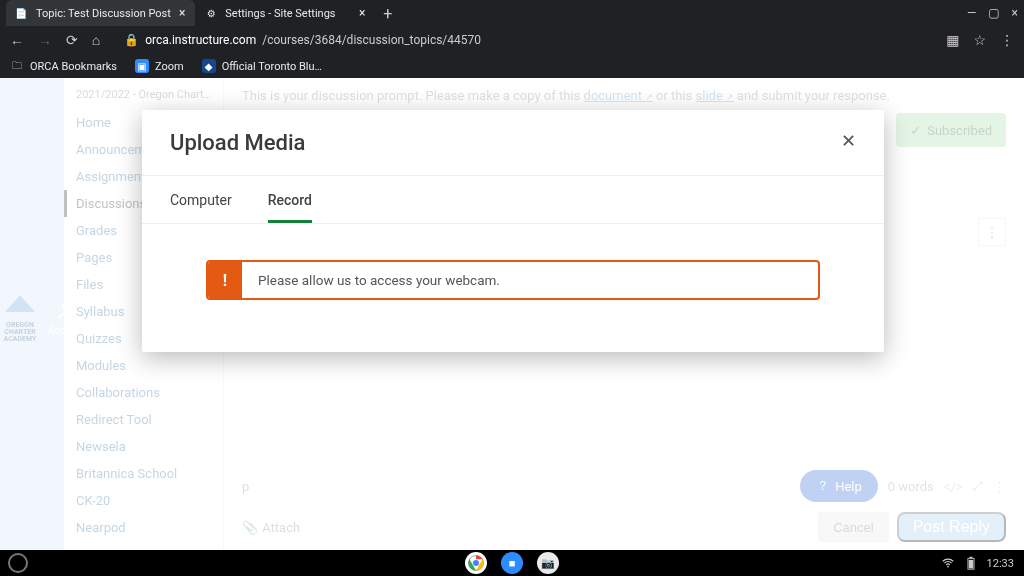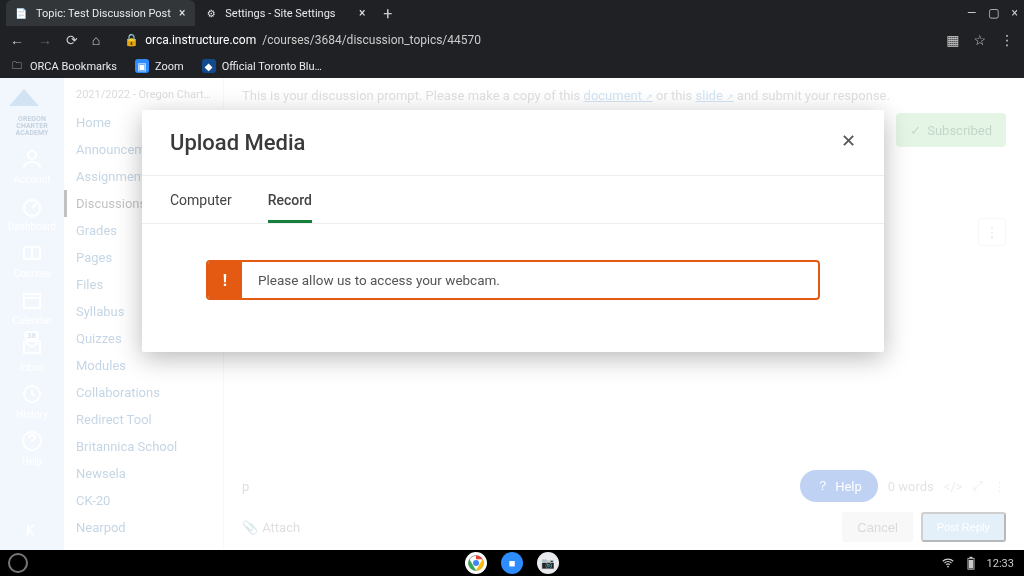--- a/index.html
+++ b/index.html
@@ -18,21 +18,21 @@
   .nav-bar .ico { color:#ccc; font-size:14px; display:flex; align-items:center;}
   .nav-bar .ico.dim { color:#666;}
   .url-bar { flex:1; background:#202124; color:#ccc; font-size:12px; padding:0 10px; height:24px; display:flex; align-items:center; gap:6px;}
   .url-bar .host { color:#ffffff;}
   .bookmarks-bar { display:flex; align-items:center; height:24px; padding:0 10px; gap:18px; font-size:11px; color:#e8eaed; }
   .bookmarks-bar .bm { display:flex; align-items:center; gap:6px; }
   .bookmarks-bar .bm-ico { width:14px; height:14px; border-radius:3px; display:flex; align-items:center; justify-content:center; font-size:10px;}
   
   .app-wrap { display:flex; height:calc(576px - 78px - 26px); position:relative; }
   .scrim { position:absolute; inset:0; background:rgba(255,255,255,0.72); z-index:4; }
-  .left-rail { width:64px; background:#cfe3f7; display:flex; flex-direction:column; align-items:center; padding-top:4px; gap:8px; color:#fff; font-size:10px;}
+  .left-rail { width:64px; background:#cfe3f7; display:flex; flex-direction:row; align-items:center; padding-top:4px; gap:8px; color:#fff; font-size:10px;}
   .left-rail .rail-item{ display:flex; flex-direction:column; align-items:center; gap:2px; color:#fff; }
   .left-rail .rail-ico{ width:30px; height:26px; background:transparent; display:flex; align-items:center;justify-content:center; }
   .left-rail svg{ stroke:#fff; fill:none;}
   .logo-box{ width:56px; height:56px; display:flex; align-items:center; justify-content:center; }
   .logo-text{ font-size:7px; color:#2d5b8a; font-weight:bold; text-align:center; line-height:1;}
   .course-nav { width:160px; background:#fff; border-right:1px solid #e5e5e5; padding:10px 0 10px 0; font-size:13px; color:#2d6aa0;}
   .course-title { font-size:11px; color:#777; padding:0 12px 8px; white-space:nowrap; overflow:hidden; text-overflow:ellipsis;}
   .course-nav .nav-link{ display:block; padding:6px 12px; color:#2d6aa0;}
   .course-nav .nav-link.active{ color:#222; border-left:3px solid #222; padding-left:9px;}
   .main { flex:1; padding:10px 18px; color:#6a6a6a; font-size:13px; position:relative;}
@@ -45,21 +45,21 @@
   .btn-icon{ width:32px; height:32px; border:1px solid #ddd; border-radius:3px; background:#fff; display:flex; align-items:center;justify-content:center; color:#999; font-size:12px;}
   .subscribed{ margin-left:auto; height:34px; border-radius:4px; background:#9edca6; color:#2a6b36; padding:0 14px; display:flex; align-items:center; gap:6px; font-size:13px;}
   .footer-area { position:absolute; left:18px; right:18px; bottom:8px;}
   .word-row{ display:flex; align-items:center; color:#999; font-size:13px; gap:10px;}
   .word-row .p{ color:#888;}
   .word-row .right{ margin-left:auto; display:flex; align-items:center; gap:10px;}
   .help-pill{ background:#1f5ed3; color:#fff; border-radius:18px; height:32px; padding:0 16px; display:flex; align-items:center; gap:6px; font-size:13px;}
   .attach-row{ display:flex; align-items:center; margin-top:10px; color:#8a8a8a; font-size:13px;}
   .attach-row .right-btns{ margin-left:auto; display:flex; gap:8px;}
   .cancel-btn{ background:#e5e5e5; color:#7a7a7a; border:1px solid #e0e0e0; border-radius:3px; height:30px; padding:0 14px; font-size:13px;}
-  .post-btn{ background:#9cc8e8; color:#fff; border-radius:3px; height:30px; padding:0 14px; font-size:11px;}
+  .post-btn{ background:#9cc8e8; color:#fff; border-radius:8px; height:30px; padding:0 14px; font-size:16px;}
   .kebab{ border:1px solid #e0e0e0; width:28px; height:28px; border-radius:3px; display:flex; align-items:center;justify-content:center; color:#888;}
   
   .modal{ position:absolute; left:142px; top:110px; width:742px; background:#fff; border-radius:2px; box-shadow:0 6px 26px rgba(0,0,0,0.28); z-index:10;}
   .modal-head{ display:flex; padding:20px 28px; border-bottom:1px solid #eee;}
   .modal-title{ font-size:22px; font-weight:500; color:#3a3a3a;}
   .modal-x{ margin-left:auto; color:#555; font-size:18px;}
   .modal-tabs{ display:flex; gap:36px; padding:16px 28px 0; border-bottom:1px solid #eee; font-size:14px;}
   .modal-tab{ padding-bottom:12px; color:#444;}
   .modal-tab.active{ border-bottom:3px solid #15803d; font-weight:500;}
   .alert-box{ margin:36px 64px 52px; display:flex; border:2px solid #e45a12; border-radius:4px; overflow:hidden; height:40px;}
@@ -216,22 +216,22 @@
         <a class="nav-link">Assignments</a>
         <a class="nav-link active">Discussions</a>
         <a class="nav-link">Grades</a>
         <a class="nav-link">Pages</a>
         <a class="nav-link">Files</a>
         <a class="nav-link">Syllabus</a>
         <a class="nav-link">Quizzes</a>
         <a class="nav-link">Modules</a>
         <a class="nav-link">Collaborations</a>
         <a class="nav-link">Redirect Tool</a>
+        <a class="nav-link">Newsela</a>
         <a class="nav-link">Britannica School</a>
-        <a class="nav-link">Newsela</a>
         <a class="nav-link">CK-20</a>
         <a class="nav-link">Nearpod</a>
       </div>
   </nav>
 
   <div class="main">
     <div class="prompt-text">
       <span>This is your discussion prompt. Please make a copy of this </span><span class="lnk"><span>document</span> <span class="ext-ico">↗</span></span><span> or this </span><span class="lnk"><span>slide</span> <span class="ext-ico">↗</span></span><span> and submit your response.</span>
     </div>
     <div class="toolbar-row">

